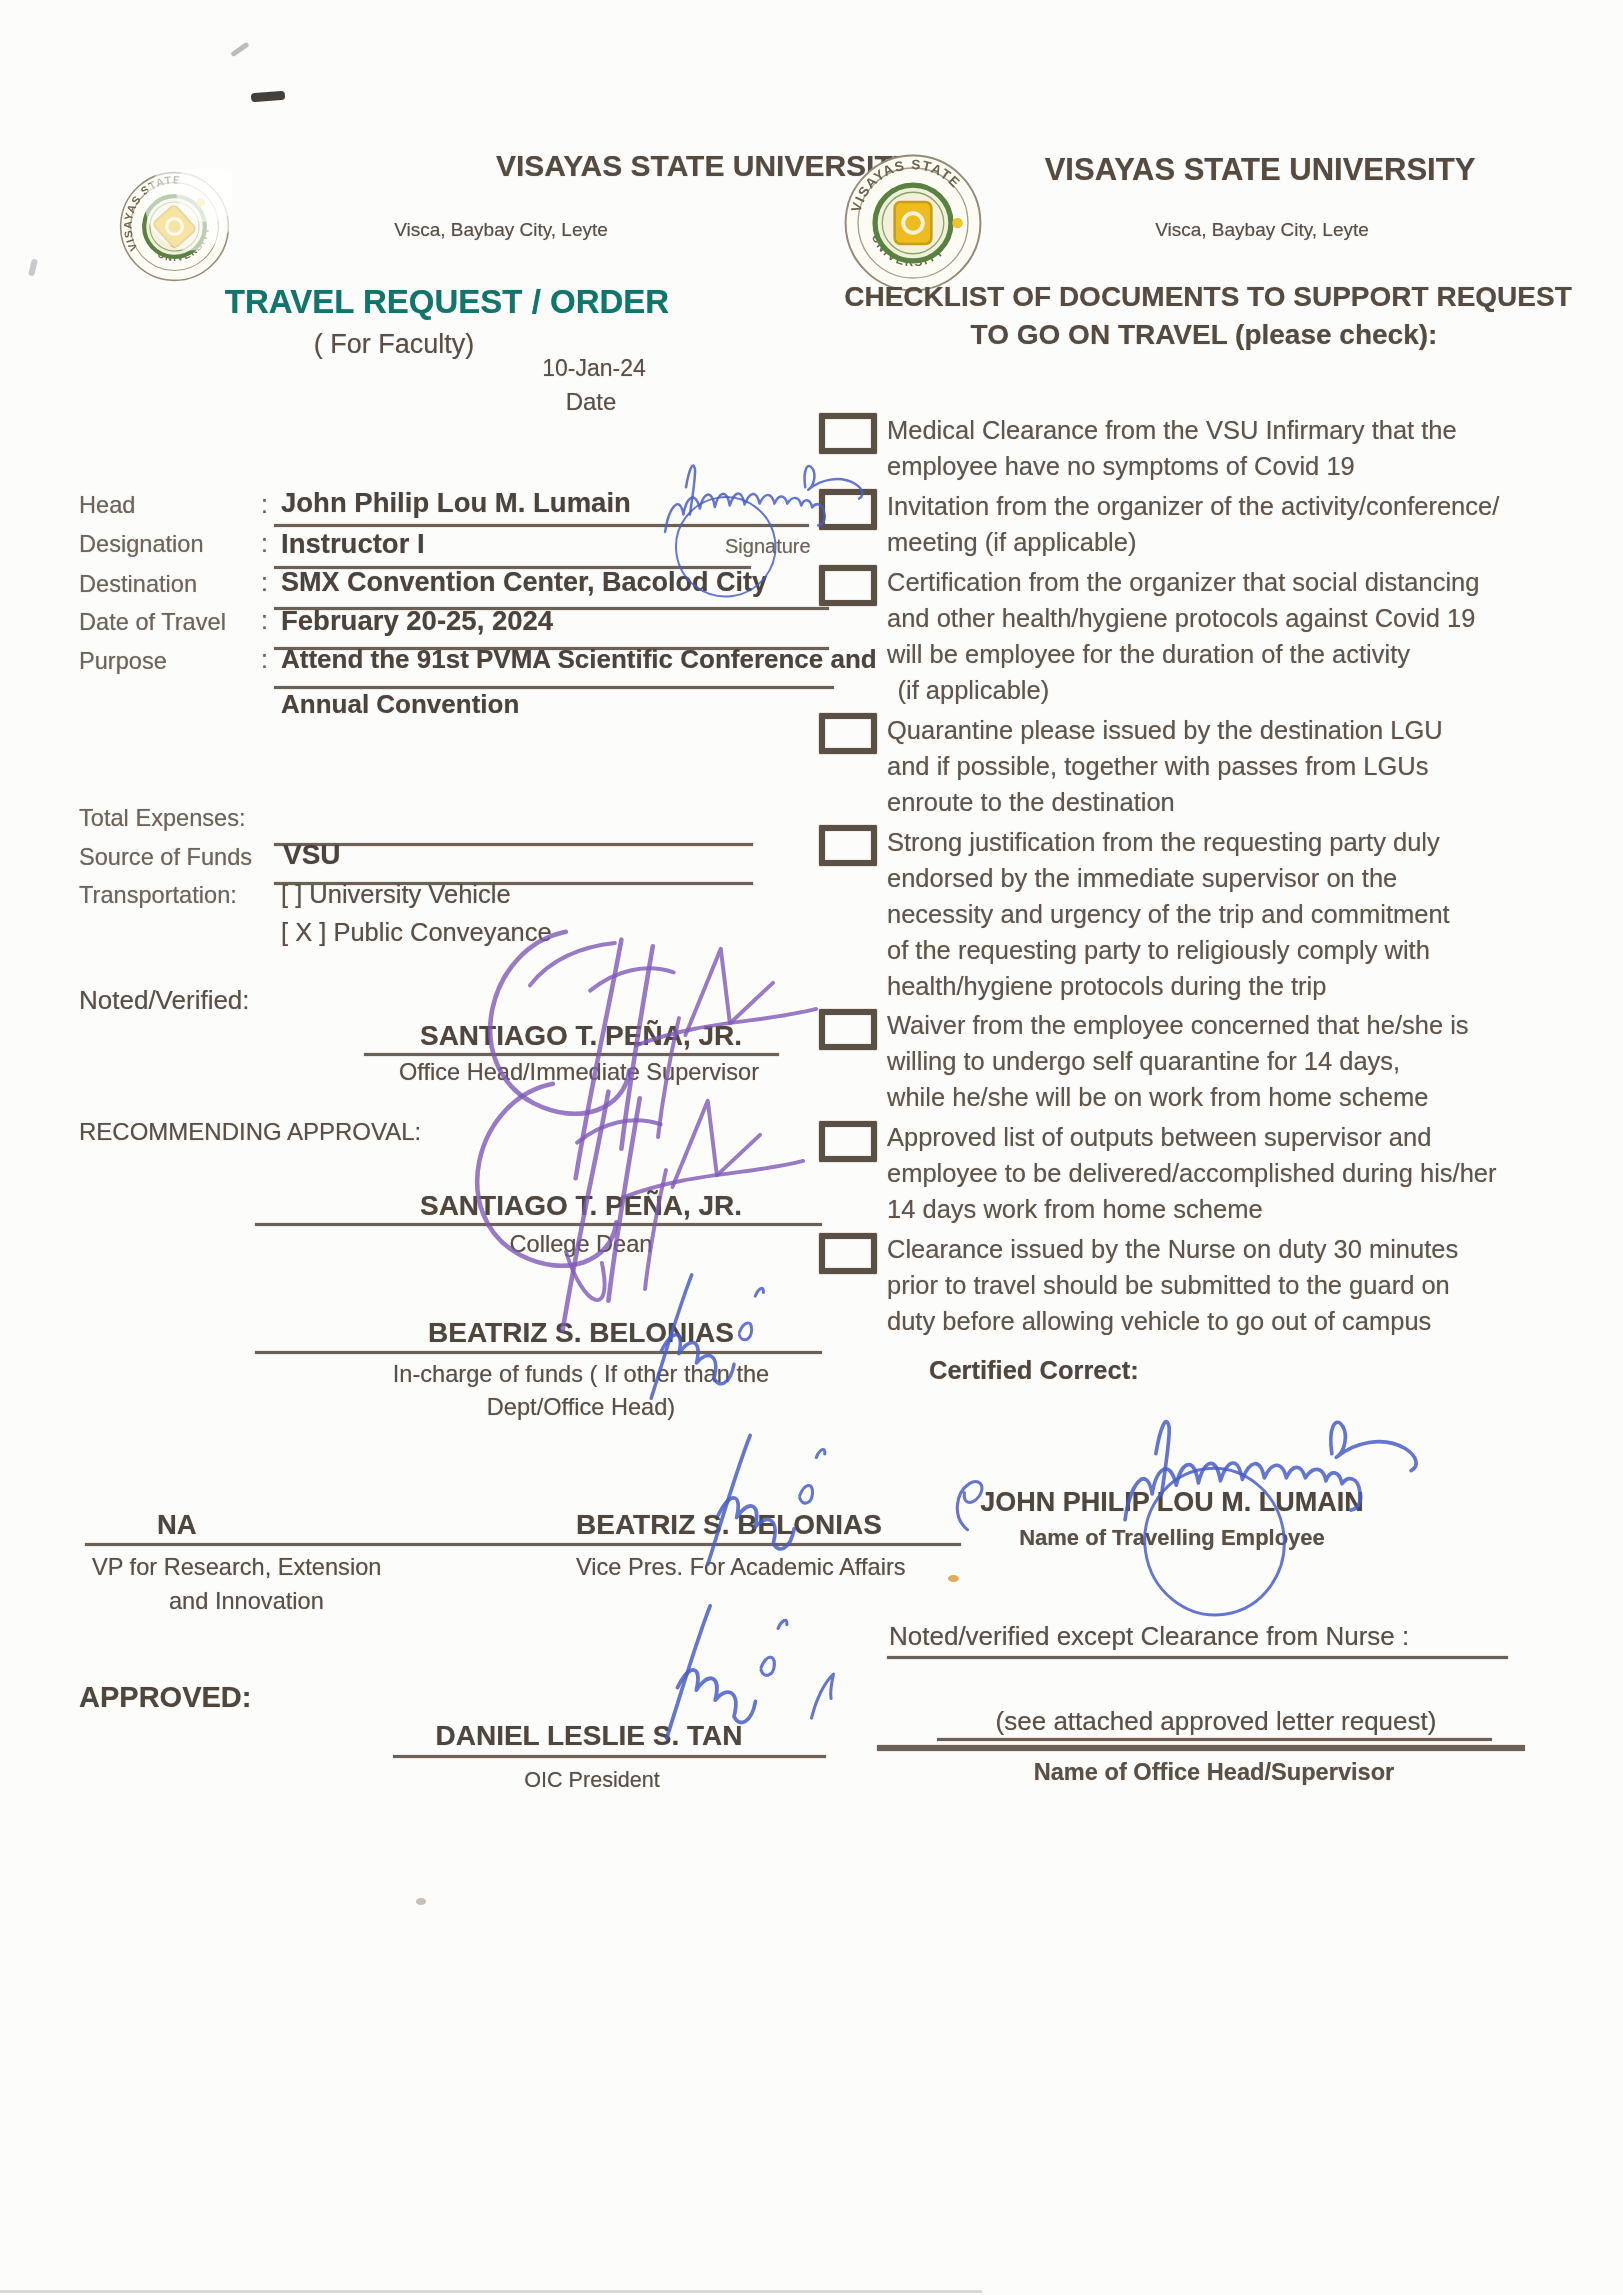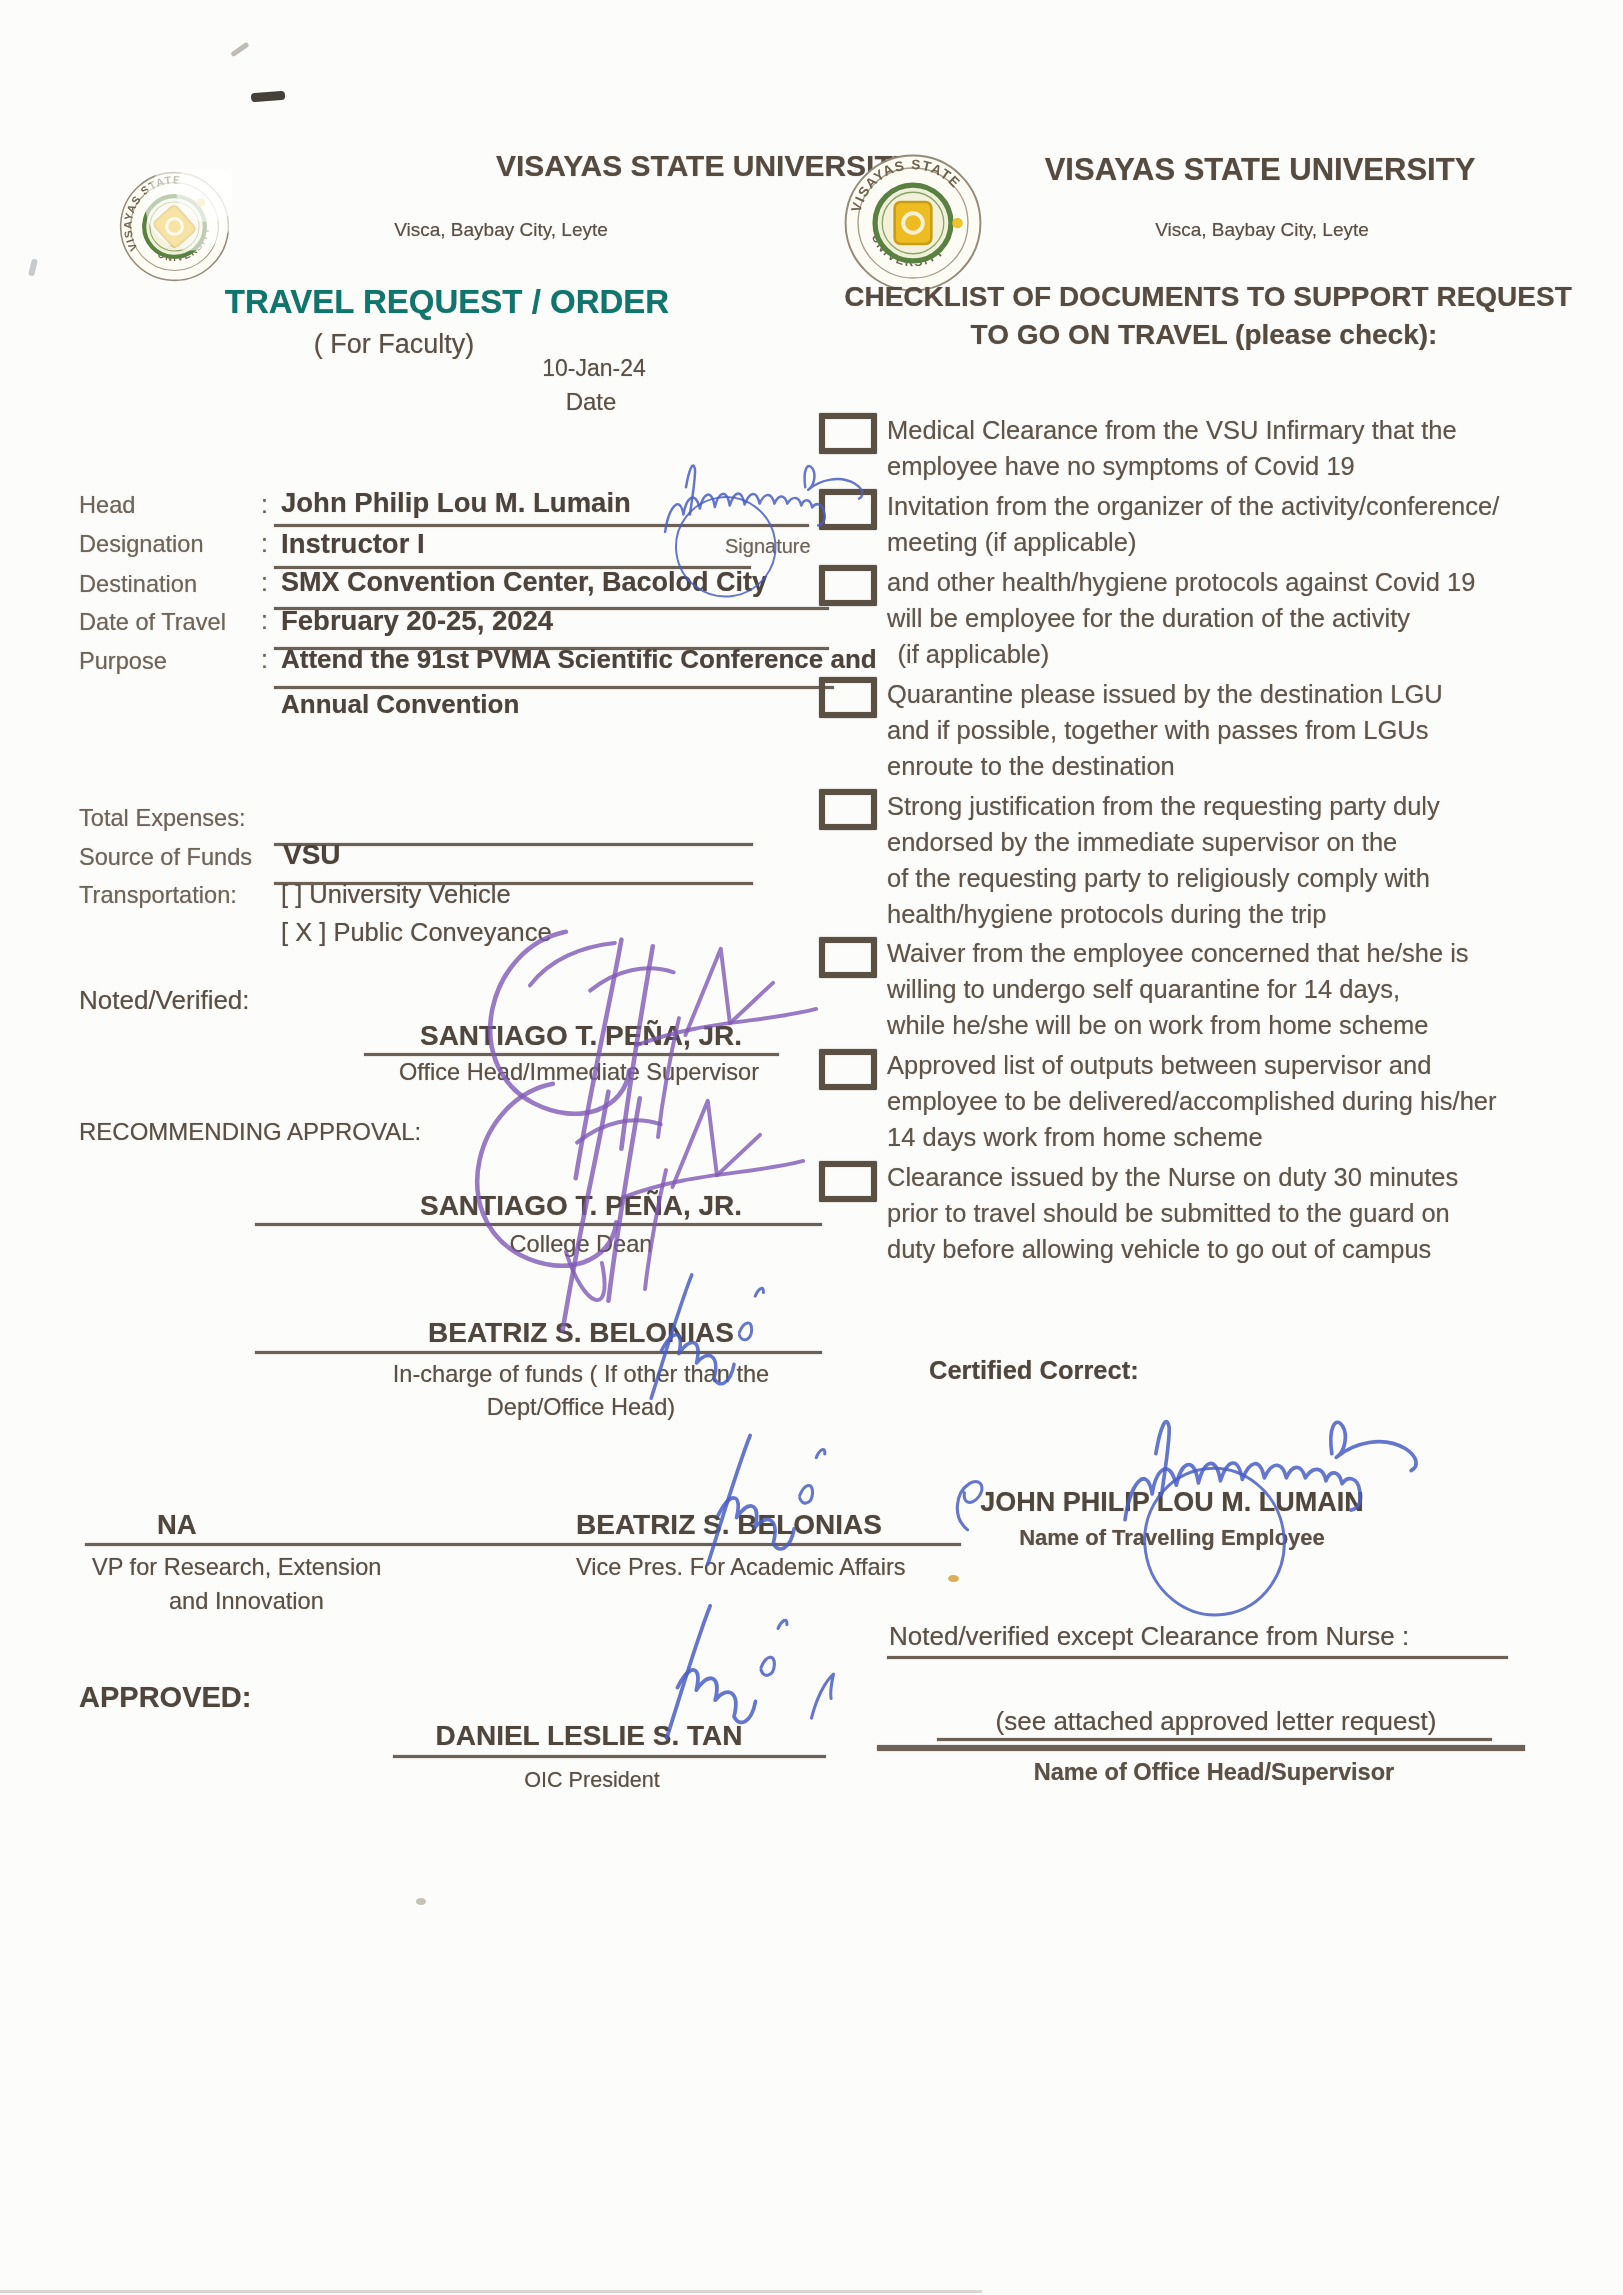--- a/index.html
+++ b/index.html
@@ -157,20 +157,21 @@
       <div class="chk-lines">
         <div class="chk-line">Invitation from the organizer of the activity/conference/</div>
         <div class="chk-line">meeting (if applicable)</div>
       </div>
     </div>
     <div class="chk-item">
       <div class="boxcol">
           <div class="checkbox"></div>
         </div>
       <div class="chk-lines">
+        <div class="chk-line">Certification from the organizer that social distancing</div>
         <div class="chk-line">and other health/hygiene protocols against Covid 19</div>
         <div class="chk-line">will be employee for the duration of the activity</div>
         <div class="chk-line indent">(if applicable)</div>
       </div>
     </div>
     <div class="chk-item">
       <div class="boxcol">
           <div class="checkbox"></div>
         </div>
       <div class="chk-lines">
@@ -179,20 +180,21 @@
         <div class="chk-line">enroute to the destination</div>
       </div>
     </div>
     <div class="chk-item">
       <div class="boxcol">
           <div class="checkbox"></div>
         </div>
       <div class="chk-lines">
         <div class="chk-line">Strong justification from the requesting party duly</div>
         <div class="chk-line">endorsed by the immediate supervisor on the</div>
+        <div class="chk-line">necessity and urgency of the trip and commitment</div>
         <div class="chk-line">of the requesting party to religiously comply with</div>
         <div class="chk-line">health/hygiene protocols during the trip</div>
       </div>
     </div>
     <div class="chk-item">
       <div class="boxcol">
           <div class="checkbox"></div>
         </div>
       <div class="chk-lines">
         <div class="chk-line">Waiver from the employee concerned that he/she is</div>

